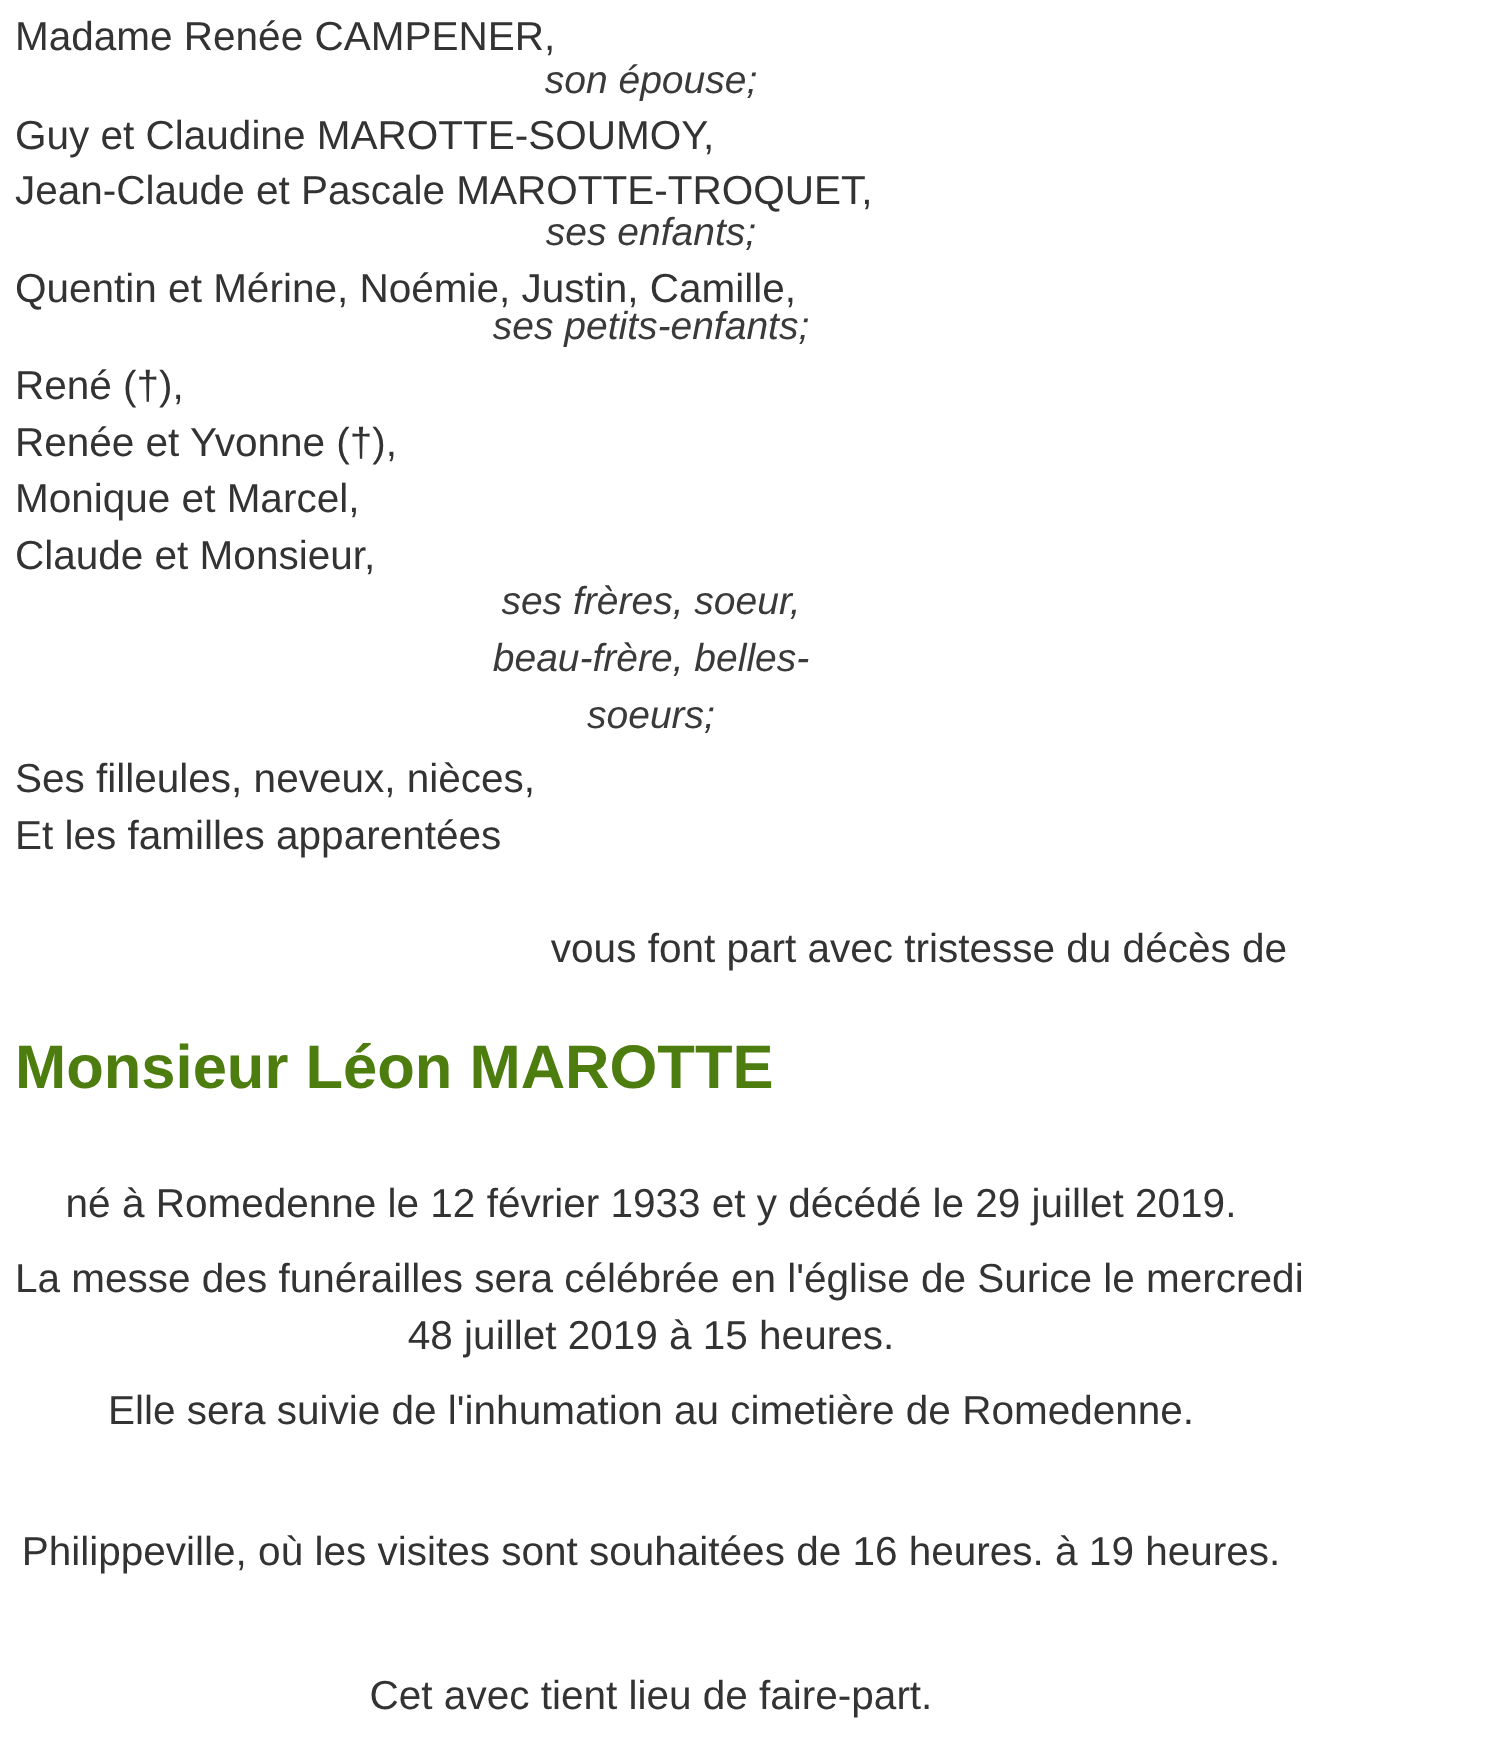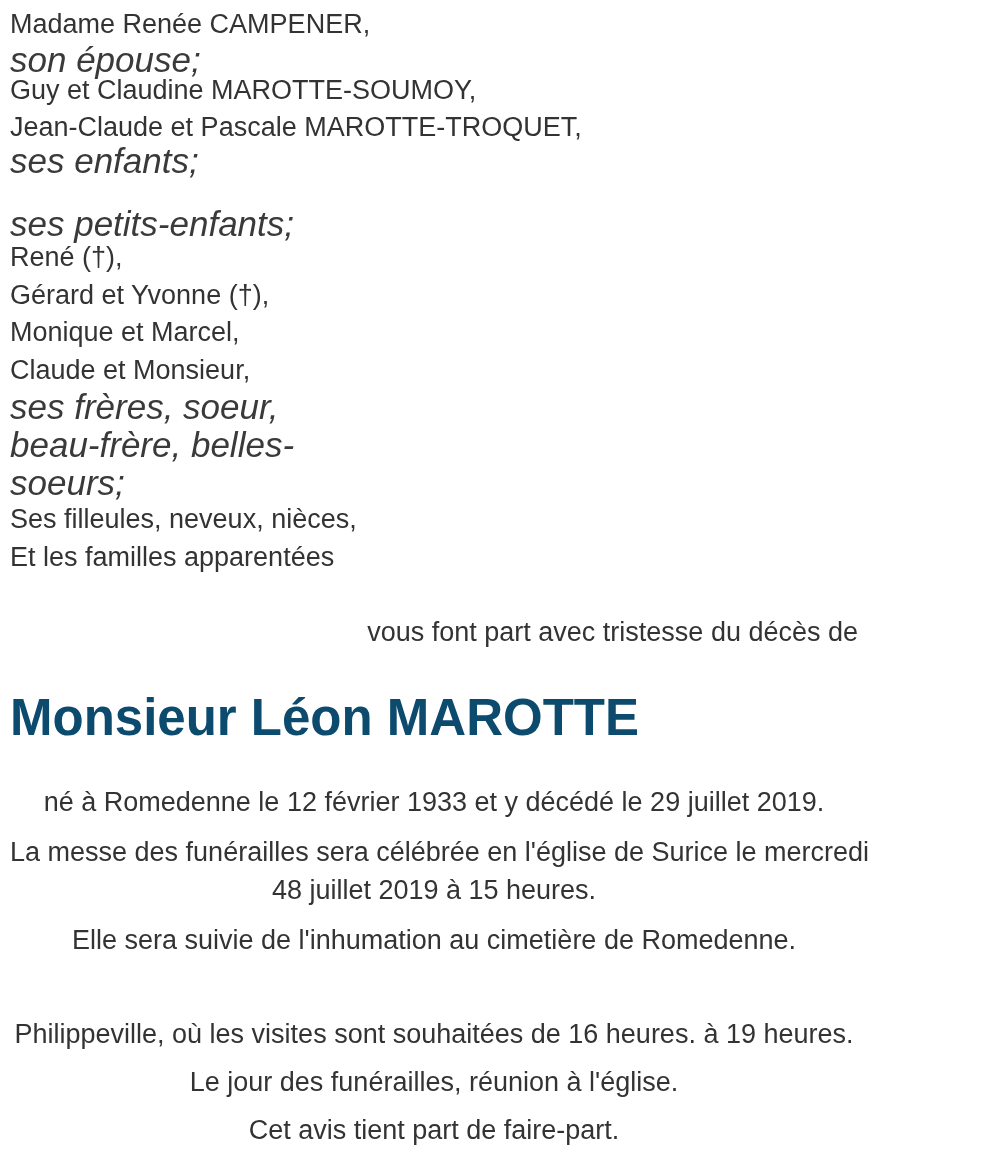--- a/index.html
+++ b/index.html
@@ -16,50 +16,51 @@
   .line {
     position: absolute;
     left: 10px;
     right: 10px;
     font-size: 27px;
     line-height: 1.35;
     white-space: nowrap;
   }
   .name-line { text-align: left; }
   .relation-line {
-    text-align: left;
+    text-align: center;
     font-style: italic;
-    font-size: 35px;
+    font-size: 26px;
     color: #3a3a3a;
   }
   .intro-line { text-align: right; }
   .deceased-line {
     font-weight: 700;
-    font-size: 51px;
+    font-size: 41px;
     letter-spacing: 0px;
-    color: #0c4a6e;
+    color: #4d7c0f;
   }
   .detail-line { text-align: center; }
 </style>
 </head>
 <body>
 
 <div class="page">
 
   <div class="line name-line" style="top:6px">Madame Renée CAMPENER,</div>
   <div class="line relation-line" style="top:36px">son épouse;</div>
 
   <div class="line name-line" style="top:72px">Guy et Claudine MAROTTE-SOUMOY,</div>
   <div class="line name-line" style="top:109px">Jean-Claude et Pascale MAROTTE-TROQUET,</div>
   <div class="line relation-line" style="top:137px">ses enfants;</div>
 
+  <div class="line name-line" style="top:174px">Quentin et Mérine, Noémie, Justin, Camille,</div>
   <div class="line relation-line" style="top:200px">ses petits-enfants;</div>
 
   <div class="line name-line" style="top:239px">René (†),</div>
-  <div class="line name-line" style="top:277px">Gérard et Yvonne (†),</div>
+  <div class="line name-line" style="top:277px">Renée et Yvonne (†),</div>
   <div class="line name-line" style="top:314px">Monique et Marcel,</div>
   <div class="line name-line" style="top:352px">Claude et Monsieur,</div>
   <div class="line relation-line" style="top:383px">ses frères, soeur,</div>
   <div class="line relation-line" style="top:421px">beau-frère, belles-</div>
   <div class="line relation-line" style="top:459px">soeurs;</div>
 
   <div class="line name-line" style="top:501px">Ses filleules, neveux, nièces,</div>
   <div class="line name-line" style="top:539px">Et les familles apparentées</div>
 
   <div class="line intro-line" style="top:614px">vous font part avec tristesse du décès de</div>
@@ -68,17 +69,16 @@
 
   <div class="line detail-line" style="top:784px">né à Romedenne le 12 février 1933 et y décédé le 29 juillet 2019.</div>
 
   <div class="line detail-line" style="top:834px">La messe des funérailles sera célébrée en l'église de Surice le mercredi</div>
   <div class="line detail-line" style="top:872px">48 juillet 2019 à 15 heures.</div>
 
   <div class="line detail-line" style="top:922px">Elle sera suivie de l'inhumation au cimetière de Romedenne.</div>
 
   <div class="line detail-line" style="top:1016px">Philippeville, où les visites sont souhaitées de 16 heures. à 19 heures.</div>
 
-  <div class="line detail-line" style="top:1064px">Le jour des funérailles, réunion à l'église.</div>
 
-  <div class="line detail-line" style="top:1112px">Cet avis tient part de faire-part.</div>
+  <div class="line detail-line" style="top:1112px">Cet avec tient lieu de faire-part.</div>
 
 </div>
 
 </body></html>

